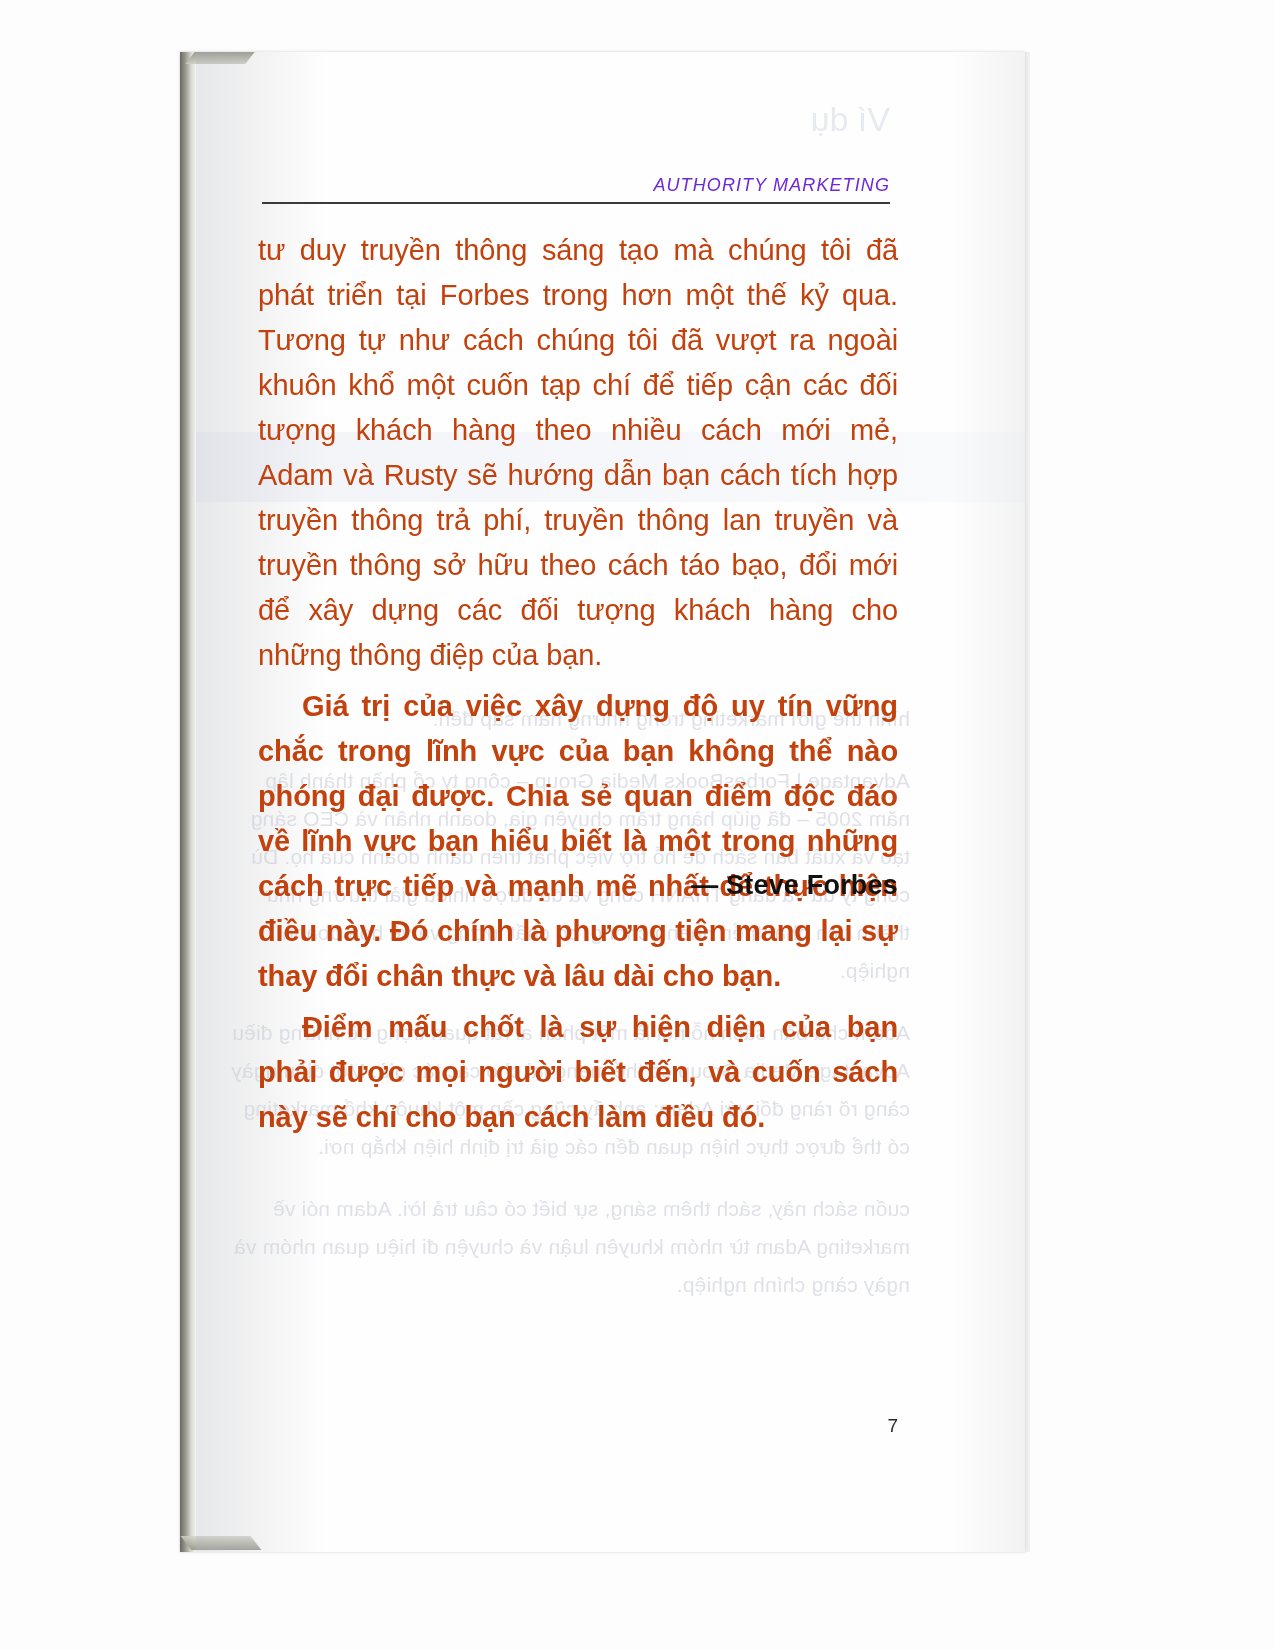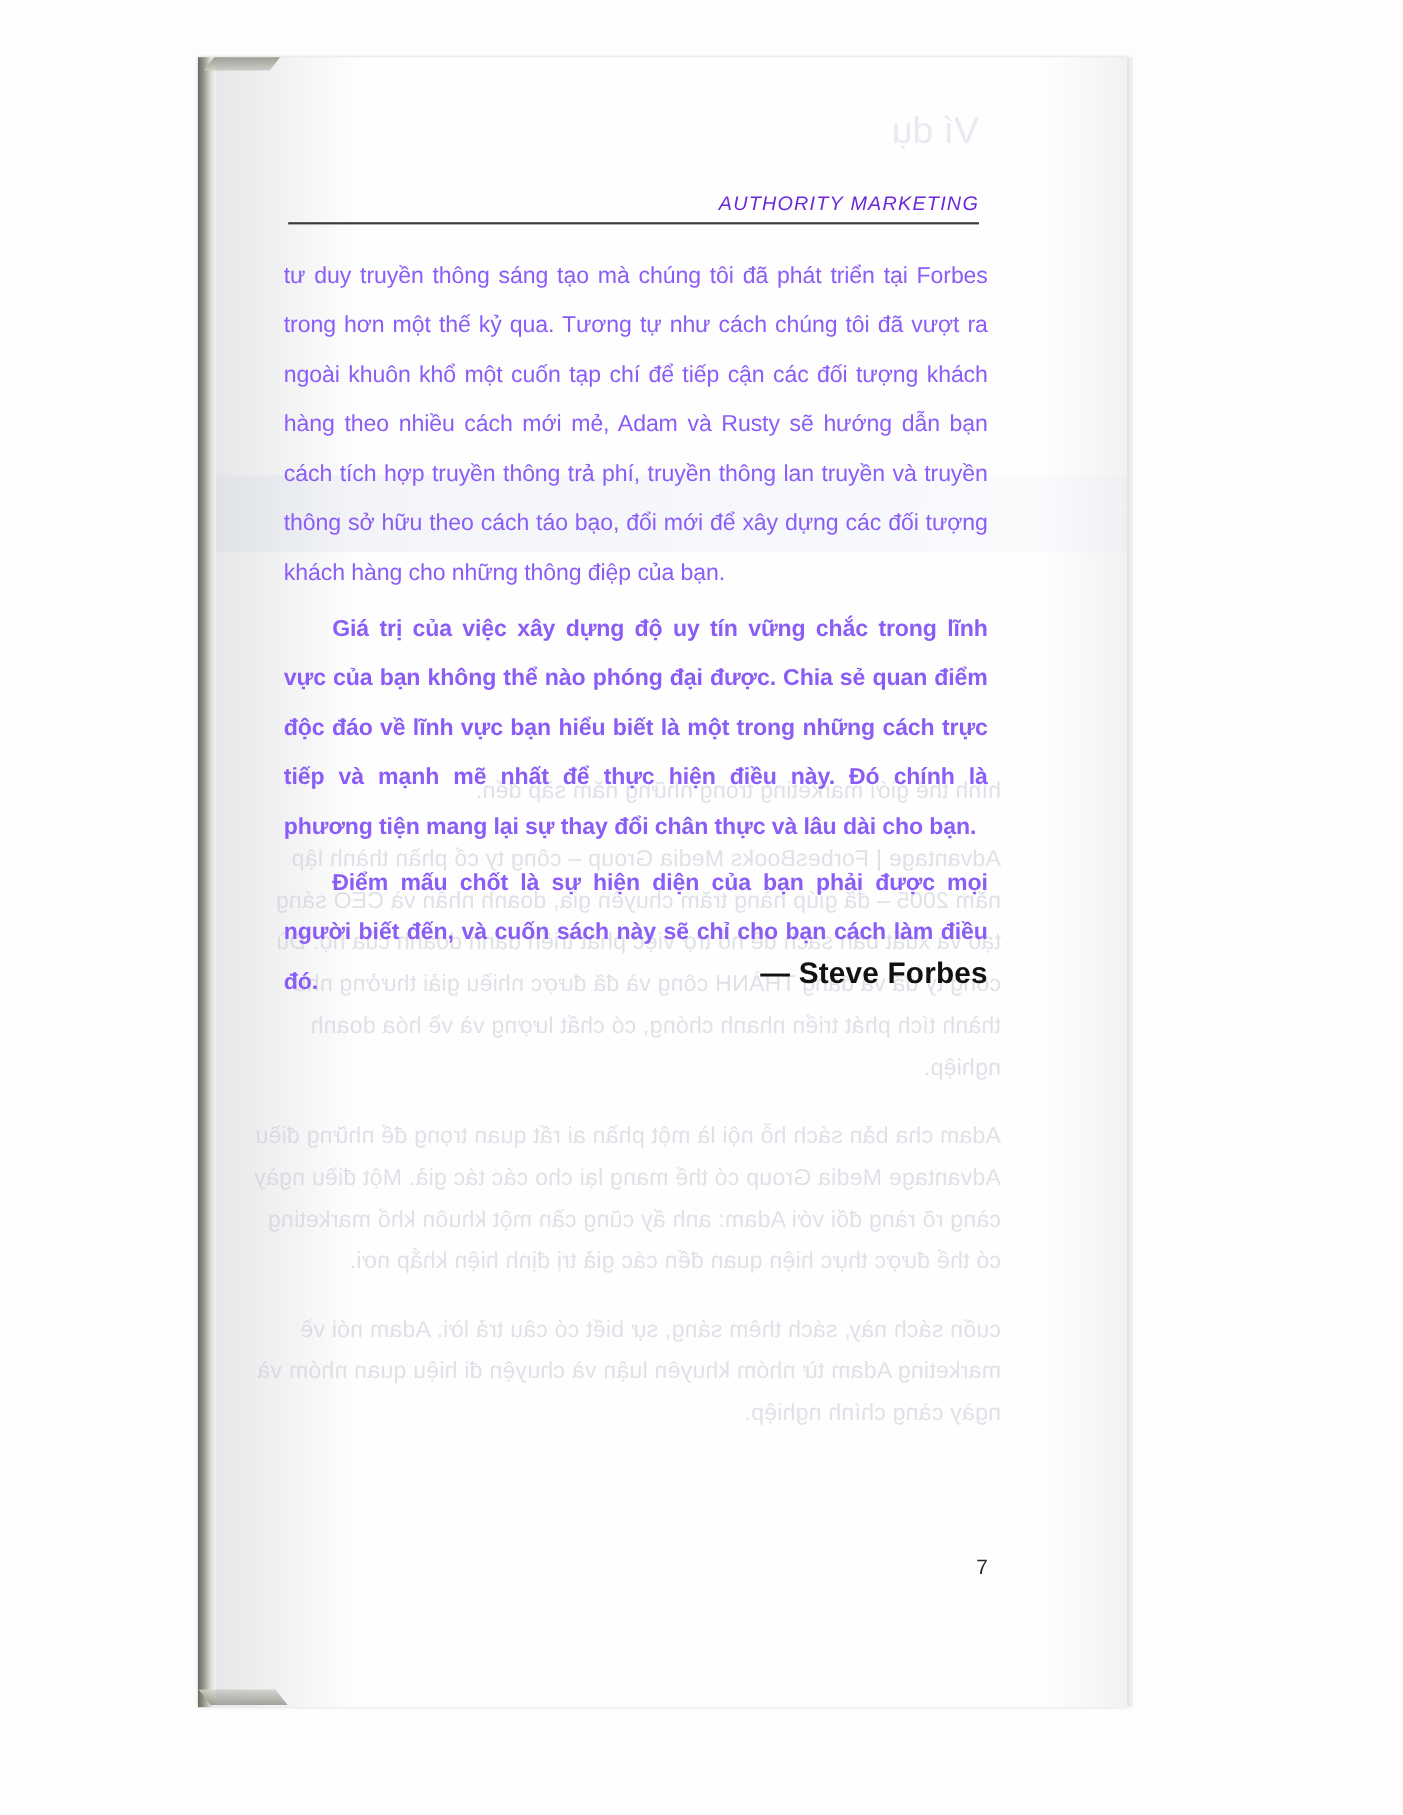--- a/index.html
+++ b/index.html
@@ -151,22 +151,22 @@
     font-family: "Liberation Sans", sans-serif;
     white-space: nowrap;
   }
 
   
   .page-body {
     position: absolute;
     left: 258px;
     top: 228px;
     width: 640px;
-    color: #8b5cf6;
-    font-size: 21px;
+    color: #c2410c;
+    font-size: 29px;
     line-height: 45px;
     text-align: justify;
     letter-spacing: -0.1px;
   }
   .page-body p { margin: 0; }
   .page-body p.indent { text-indent: 44px; font-weight: bold; }
   .page-body p + p { margin-top: 6px; }
 
   .signature {
     position: absolute;

